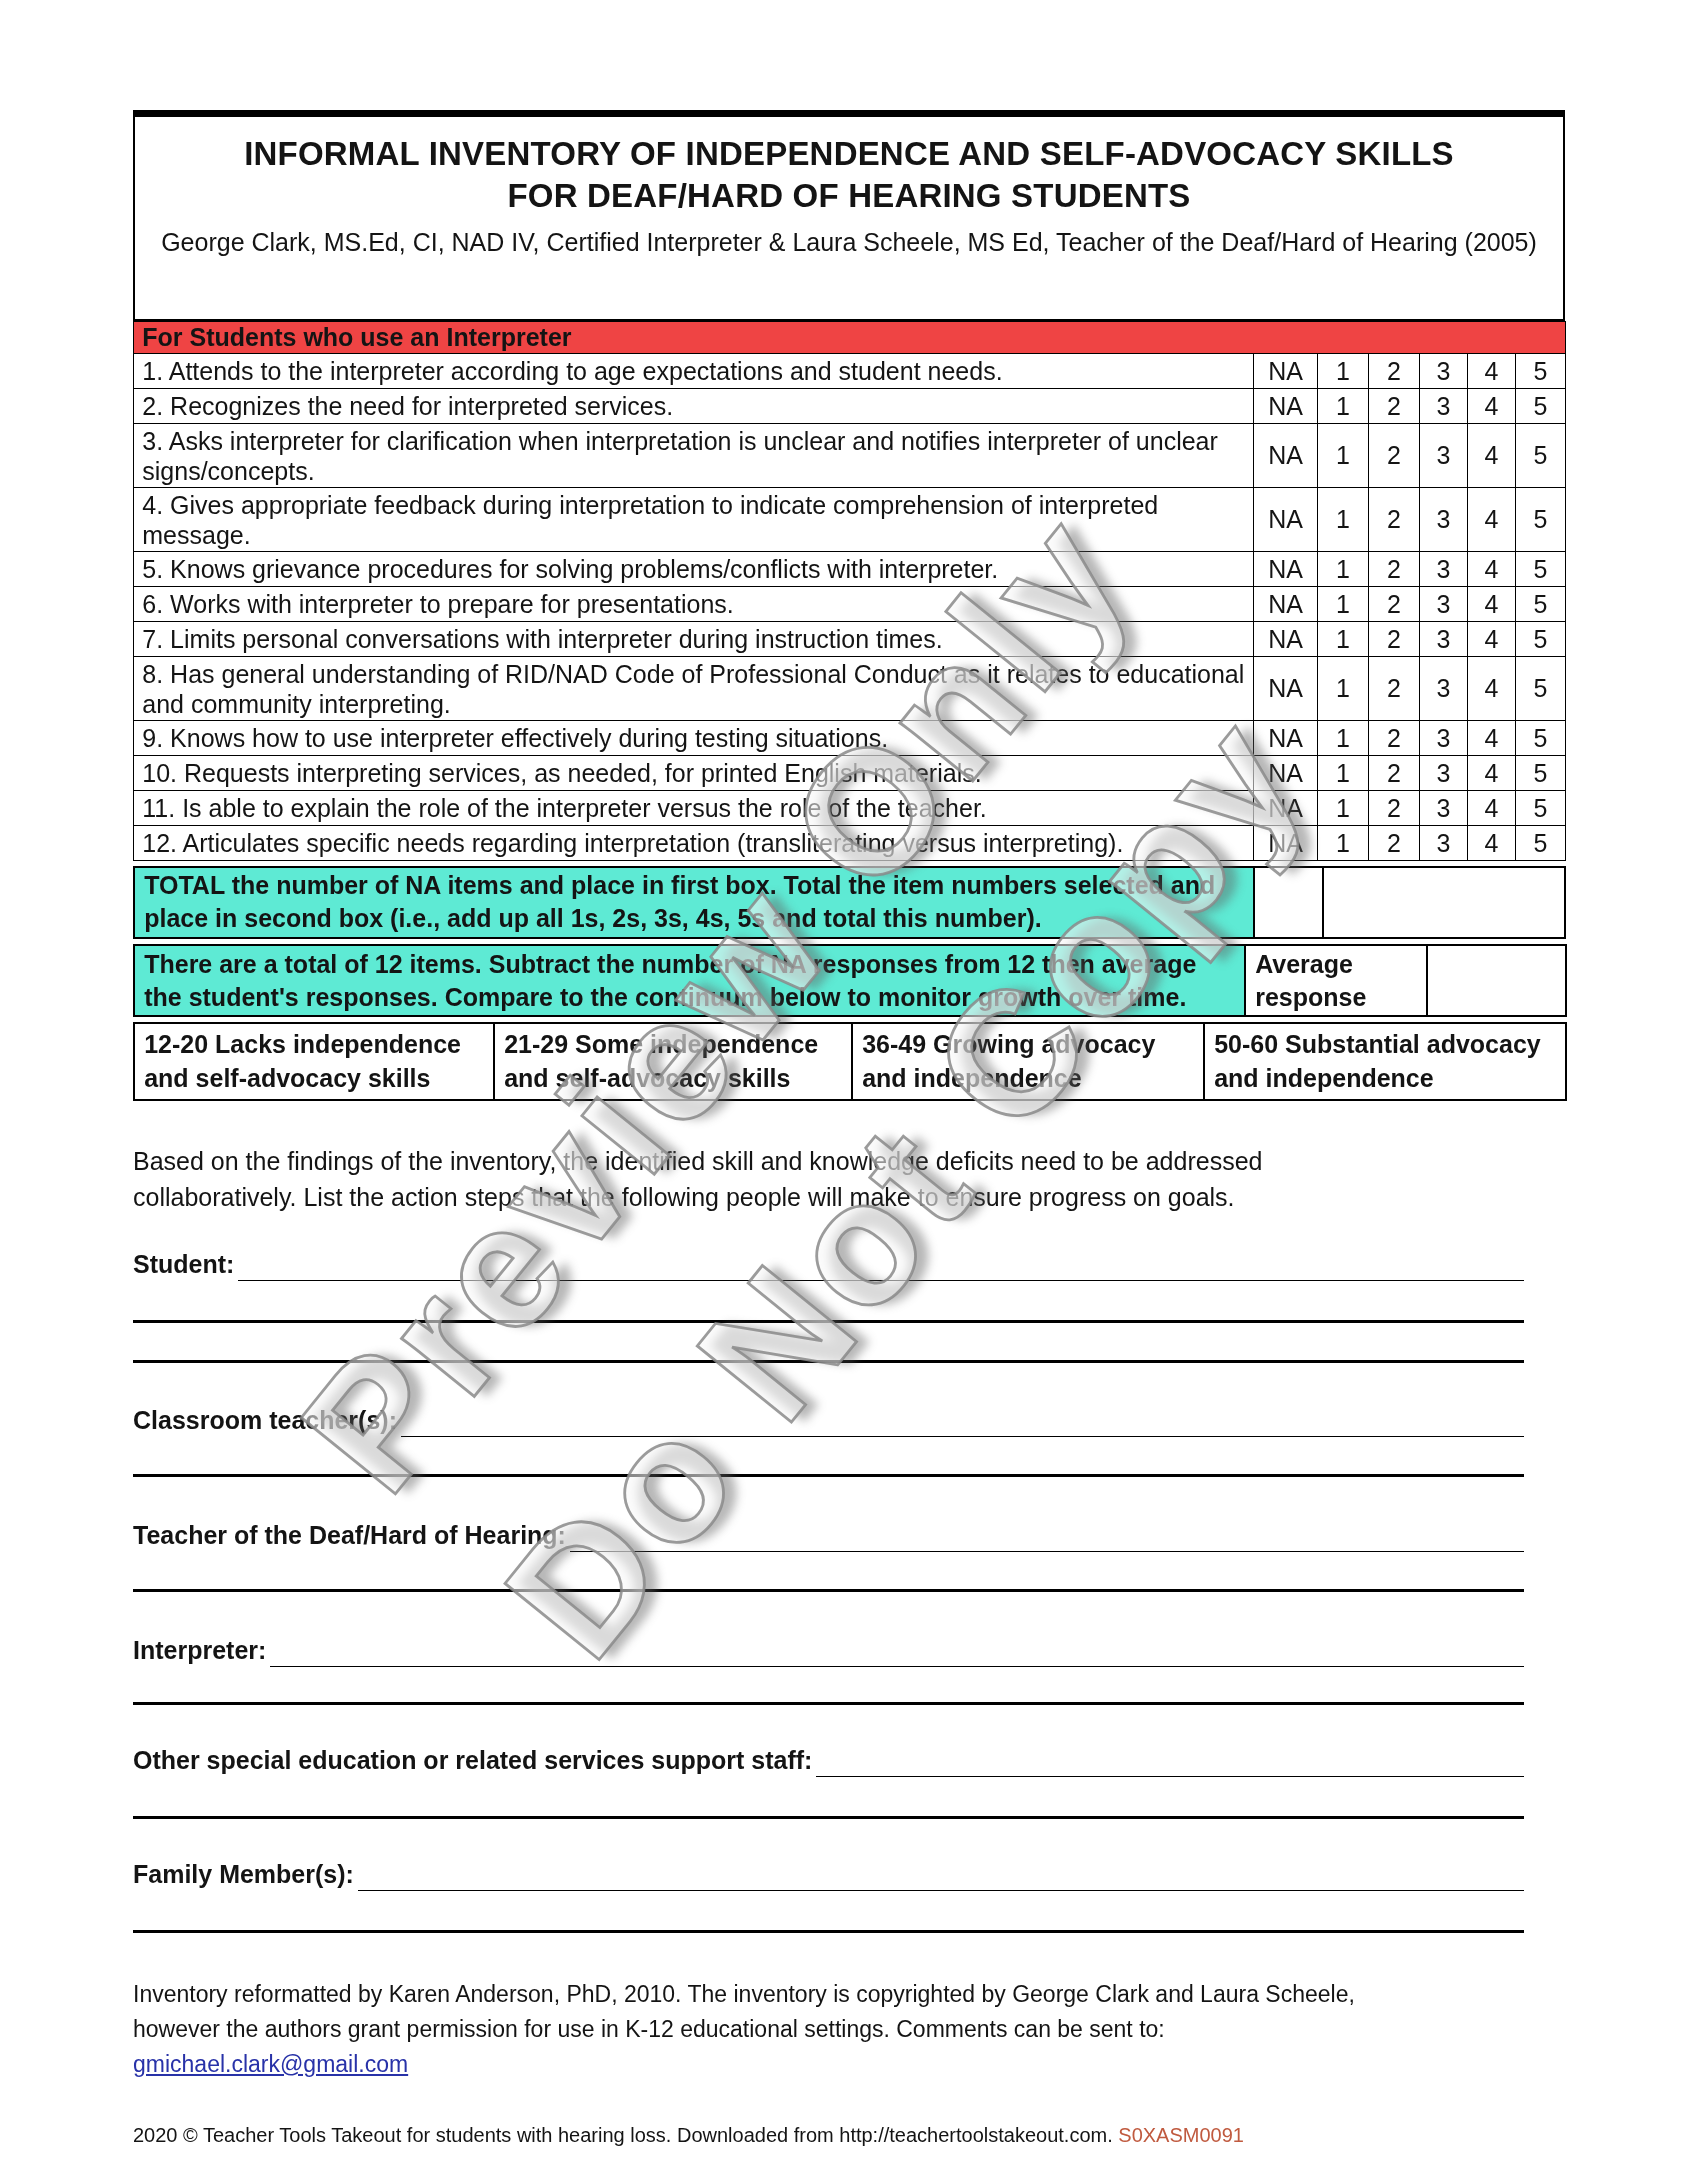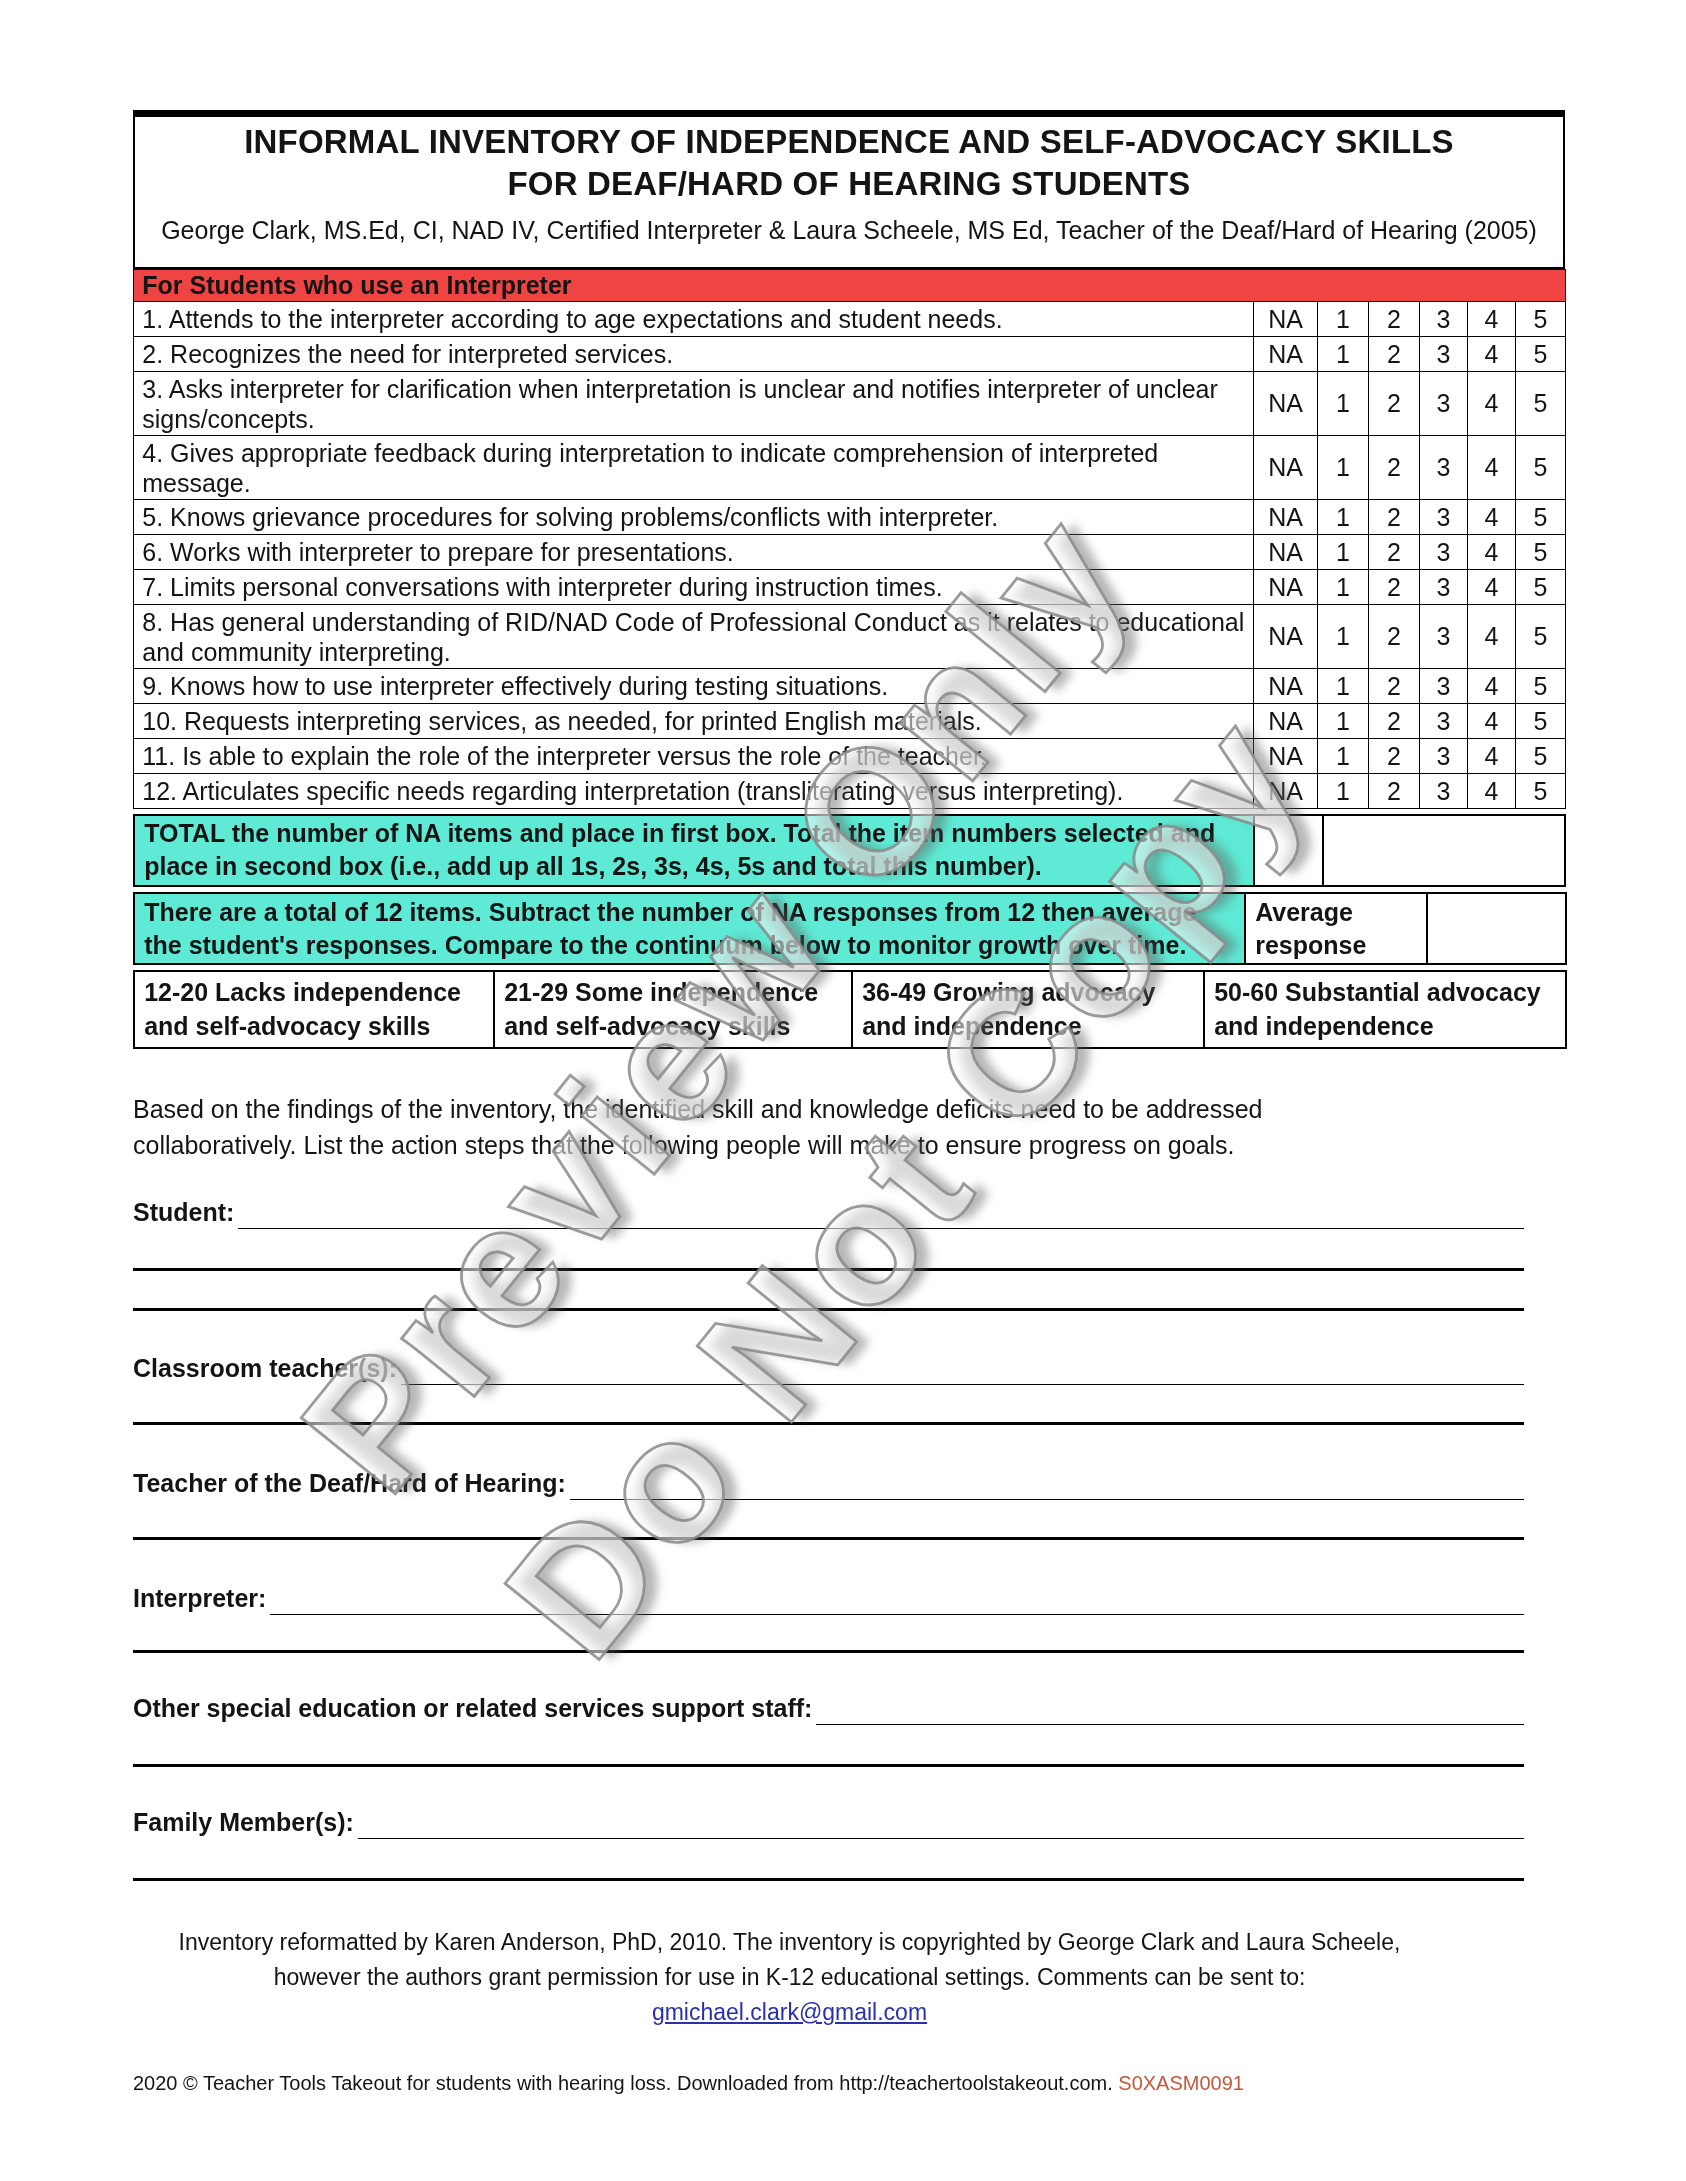--- a/index.html
+++ b/index.html
@@ -5,23 +5,23 @@
   html,body { margin:0; padding:0; }
   body {
     width:1686px; height:2182px; position:relative; overflow:hidden;
     background:#ffffff; color:#141414;
     font-family:"Liberation Sans", sans-serif;
   }
   .content { position:absolute; left:133px; top:110px; width:1432px; }
 
   
   .title-box {
-    box-sizing:border-box; height:159px;
+    box-sizing:border-box; height:211px;
     border:2.8px solid #000; border-top:7.3px solid #000;
-    text-align:center; padding-top:4px;
+    text-align:center; padding-top:16px;
   }
   .title-line { font-size:33px; font-weight:700; line-height:42px; letter-spacing:0.2px; }
   .authors { font-size:25px; margin-top:11px; }
 
   
   table { border-collapse:collapse; width:1432px; table-layout:fixed; }
   td { border:1.8px solid #000; font-size:25px; overflow:hidden; }
   .section-hdr td {
     background:#ef4444; font-weight:700; height:31px; padding:0 8.3px;
   }
@@ -46,21 +46,21 @@
   .intro { margin-top:42px; width:1286px; font-size:25px; line-height:36px; }
   .fields { width:1391px;text-align:center; }
   .frow { display:flex; height:33px; }
   .flabel { font-weight:700; font-size:25px; line-height:33px; white-space:nowrap; }
   .fline { flex:1; border-bottom:1.8px solid #000; margin-left:3.7px; }
   .xline { border-bottom:3.7px solid #000; }
   .mt36{margin-top:33px}.mt42{margin-top:39px}.mt45{margin-top:41px}.mt46{margin-top:42px}
   .h38{height:35px}.h40{height:37px}.h42{height:39px}
 
   
-  .credit { margin-top:44px; width:1313px; font-size:23px; line-height:35px;text-align:center; }
+  .credit { margin-top:44px; width:1313px; font-size:23px; line-height:35px; }
   .email-link { text-decoration:underline; }
   .copyright { margin-top:42px; font-size:20px; }
 
   
   .wm {
     position:absolute; z-index:50; pointer-events:none; white-space:nowrap;
     font-family:"Liberation Sans", sans-serif; font-weight:700;
     font-size:176px; letter-spacing:7.3px;
     color:rgba(248,248,248,0.55);
     -webkit-text-stroke:2.8px rgba(138,138,138,0.85);

